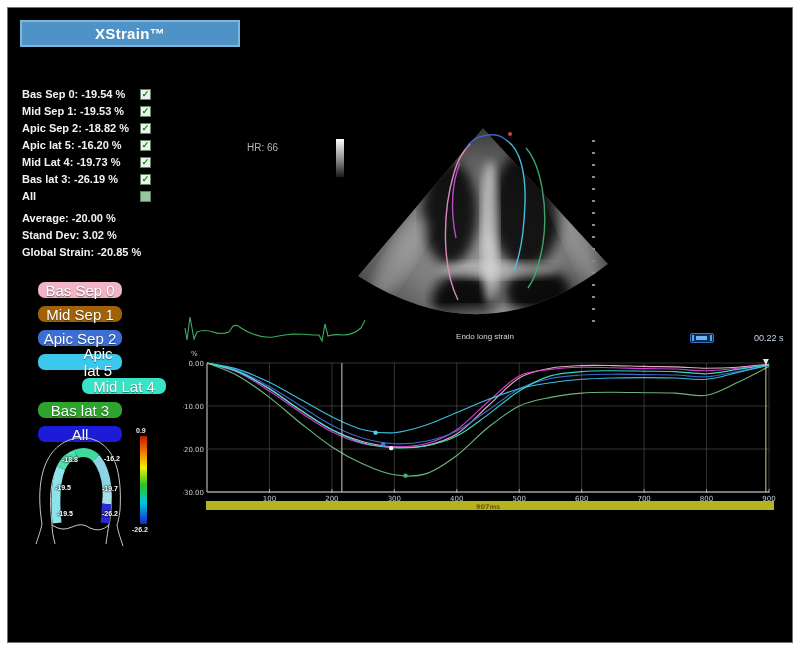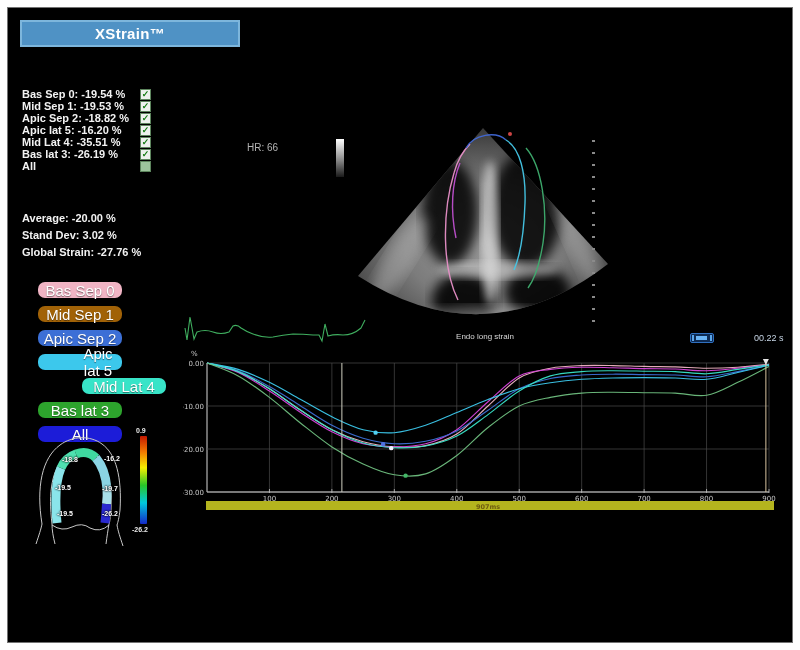--- a/index.html
+++ b/index.html
@@ -9,21 +9,21 @@
   .canvas { position:absolute; left:7px; top:7px; width:786px; height:636px;
             background:#000; border:1px solid #737373; }
   .canvas > * { position:absolute; }
 
   
   .xstrain-btn { left:12px; top:12px; width:220px; height:27px; background:#4f92c5;
     border:2px solid #7db6dc; display:flex; align-items:center; justify-content:center;
     color:#fff; font-weight:bold; font-size:15px; letter-spacing:.3px; cursor:pointer; }
 
   
-  .meas-list { left:14px; top:80px; width:129px; display:flex; flex-direction:column; }
+  .meas-list { left:14px; top:80px; width:129px; display:flex; flex-direction:column; gap:5px; }
   .meas-row { display:flex; align-items:center; justify-content:space-between; height:12px; }
   .meas-text { color:#f2f2f2; font-size:11px; font-weight:bold; white-space:nowrap;
                text-shadow:0 1px 1px #000; }
   .meas-check { width:11px; height:11px; background:#9cc49c; border:1px solid #5d855d;
     display:flex; align-items:center; justify-content:center; font-size:9px; line-height:1;
     color:#117a11; font-weight:bold; cursor:pointer; }
   .meas-check.checked { background:#edf1ed; }
 
   
   .summary { left:14px; top:204px; display:flex; flex-direction:column; gap:5px; }
@@ -88,37 +88,37 @@
     </div>
     <div class="meas-row">
       <span class="meas-text">Apic Sep 2: -18.82 %</span>
       <span class="meas-check checked">✓</span>
     </div>
     <div class="meas-row">
       <span class="meas-text">Apic lat 5: -16.20 %</span>
       <span class="meas-check checked">✓</span>
     </div>
     <div class="meas-row">
-      <span class="meas-text">Mid Lat 4: -35.51 %</span>
+      <span class="meas-text">Mid Lat 4: -19.73 %</span>
       <span class="meas-check checked">✓</span>
     </div>
     <div class="meas-row">
       <span class="meas-text">Bas lat 3: -26.19 %</span>
       <span class="meas-check checked">✓</span>
     </div>
     <div class="meas-row">
       <span class="meas-text">All</span>
       <span class="meas-check"></span>
     </div>
   </div>
 
   <div class="summary">
     <div>Average: -20.00 %</div>
     <div>Stand Dev: 3.02 %</div>
-    <div>Global Strain: -27.76 %</div>
+    <div>Global Strain: -20.85 %</div>
   </div>
 
   <div class="seg-col">
     <button class="seg-btn" style="background: rgb(240, 180, 196);">Bas Sep 0</button>
     <button class="seg-btn" style="background: #a16207;">Mid Sep 1</button>
     <button class="seg-btn" style="background: rgb(60, 111, 214);">Apic Sep 2</button>
     <button class="seg-btn" style="background: rgb(60, 200, 236); padding-left: 36px;">Apic lat 5</button>
     <button class="seg-btn" style="background: rgb(56, 228, 200); margin-left: 44px;">Mid Lat 4</button>
     <button class="seg-btn" style="background: rgb(45, 164, 45);">Bas lat 3</button>
     <button class="seg-btn" style="background: rgb(28, 28, 216);">All</button>

